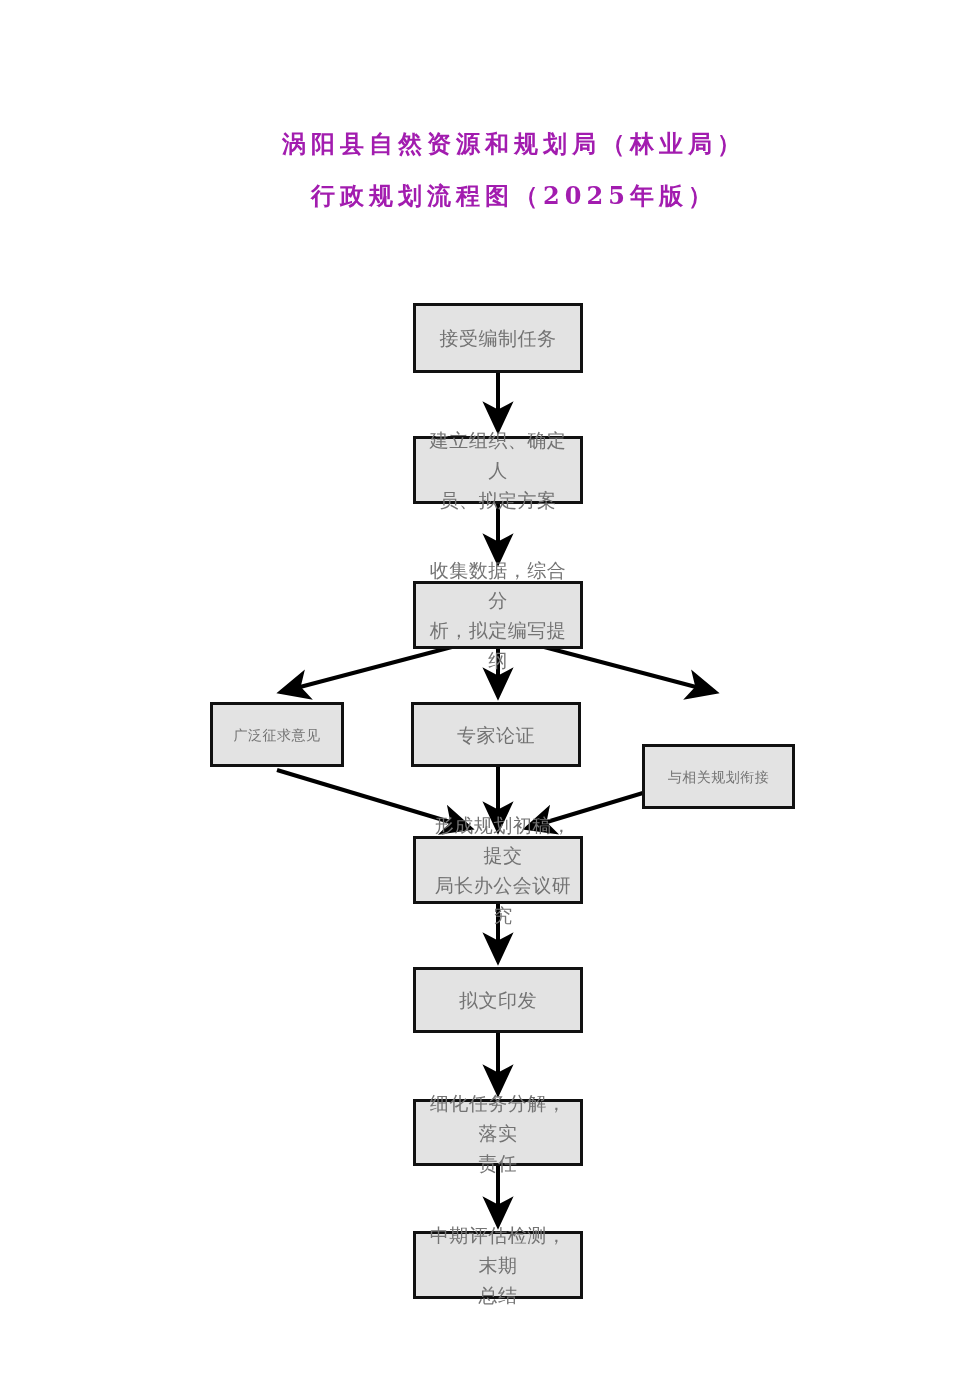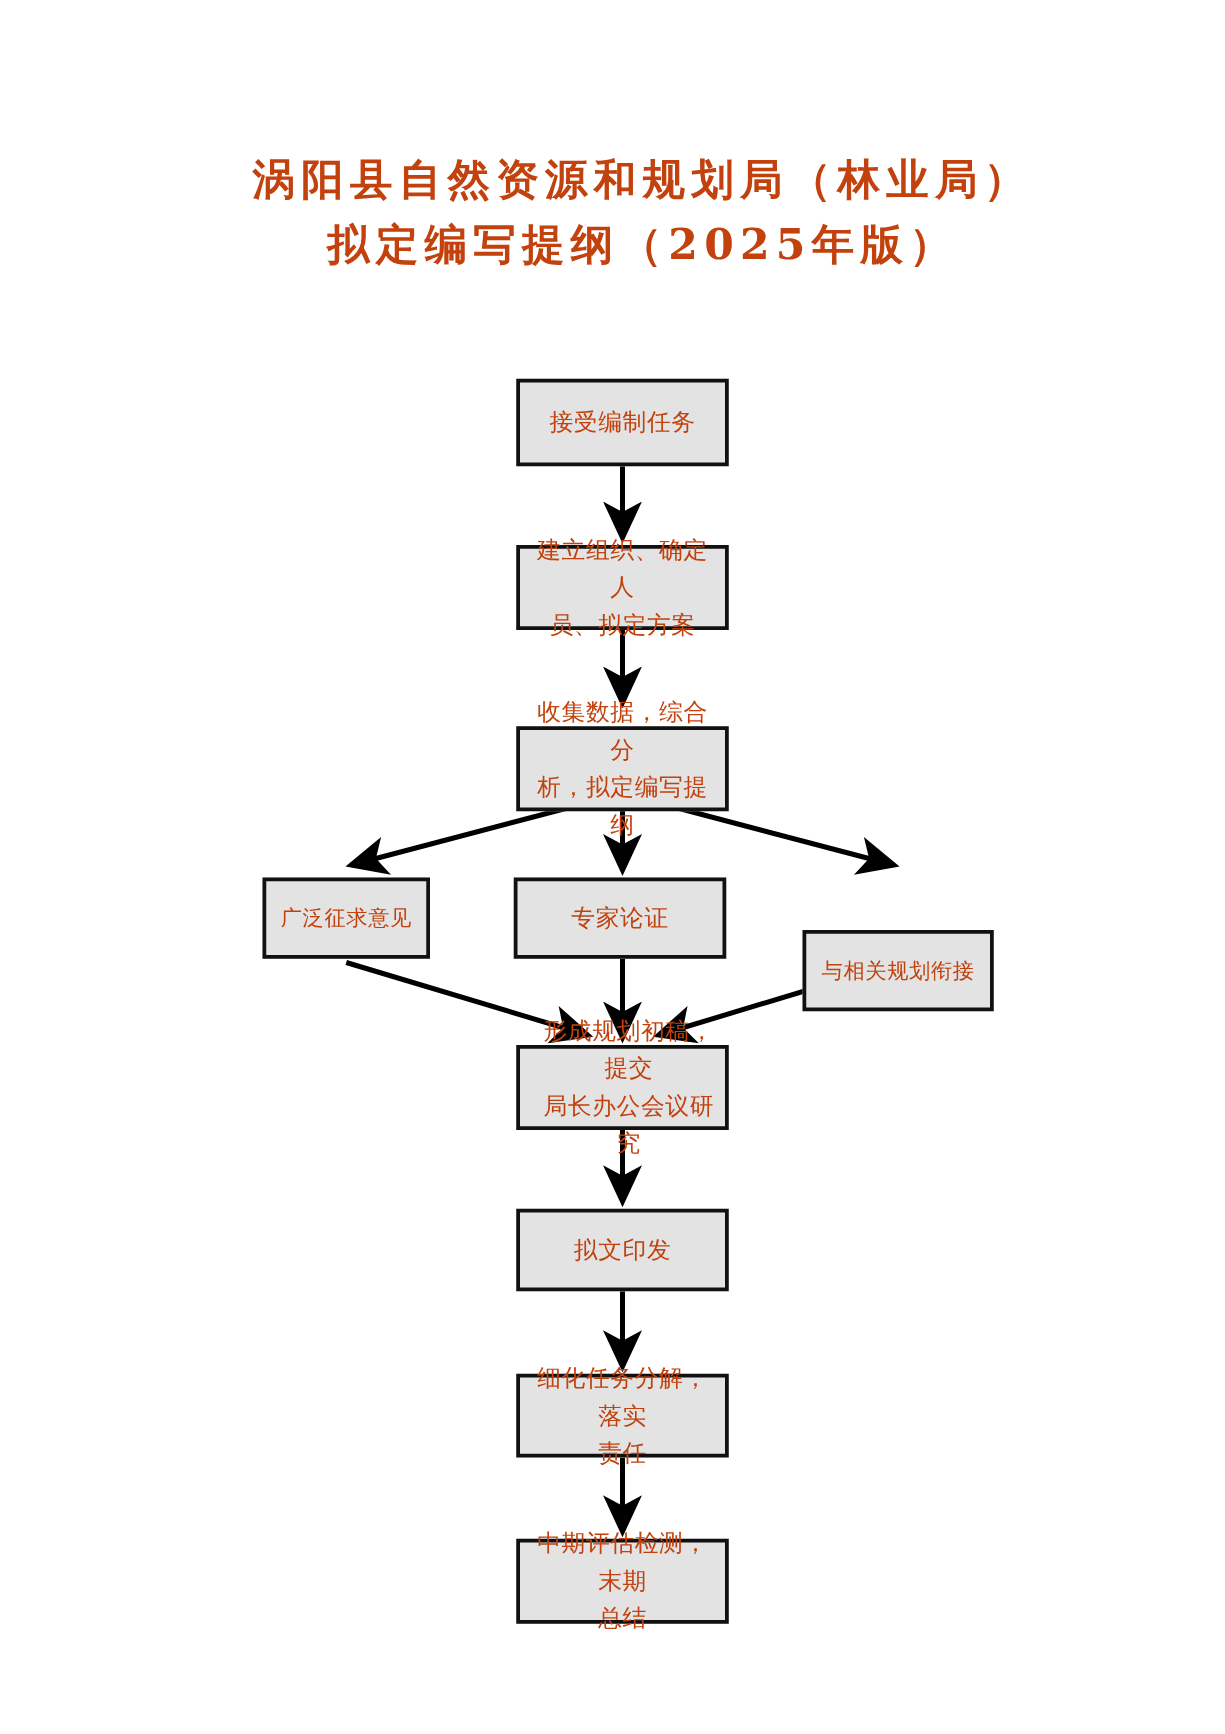--- a/index.html
+++ b/index.html
@@ -29,24 +29,24 @@
   .title-block {
     position: absolute;
     left: 0;
     top: 118px;
     width: 980px;
     text-align: center;
   }
   .title-line {
     font-family: "DejaVu Serif", "Liberation Serif", serif;
     font-weight: bold;
-    font-size: 34px;
+    font-size: 24px;
     line-height: 52px;
     letter-spacing: 5px;
-    color: #c2410c;
+    color: #a21caf;
     white-space: nowrap;
     padding-left: 48px;
   }
 
   
   #flow {
     position: absolute;
     left: 0;
     top: 0;
     width: 980px;
@@ -63,26 +63,26 @@
     justify-content: center;
     text-align: center;
     padding: 0 6px;
   }
   .node .node-label {
     font-family: "DejaVu Serif", "Liberation Serif", serif;
     font-size: 19px;
     font-weight: 500;
     line-height: 30px;
     letter-spacing: 0.5px;
-    color: #c2410c;
+    color: #737373;
     display: block;
     width: 100%;
   }
   .node.narrow .node-label {
-    font-size: 17px;
+    font-size: 14px;
   }
 
   
   #n-accept       { left: 413px; top: 303px;  width: 170px; height: 70px; }
   #n-organize     { left: 413px; top: 436px;  width: 170px; height: 68px; }
   #n-collect      { left: 413px; top: 568px;  width: 170px; height: 68px; }
   #n-opinions     { left: 210px; top: 702px;  width: 134px; height: 65px; }
   #n-experts      { left: 411px; top: 702px;  width: 170px; height: 65px; }
   #n-align        { left: 642px; top: 702px;  width: 153px; height: 65px; }
   #n-draft        { left: 413px; top: 836px;  width: 170px; height: 68px; padding-left: 16px; }
@@ -100,21 +100,21 @@
     pointer-events: none;
   }
 </style>
 </head>
 <body>
 
 <div id="page" style="background: rgb(255, 255, 255);">
 
   <div class="title-block">
     <div class="title-line">涡阳县自然资源和规划局（林业局）</div>
-    <div class="title-line">拟定编写提纲（2025年版）</div>
+    <div class="title-line">行政规划流程图（2025年版）</div>
   </div>
 
   <div id="flow">
 
     <svg id="connectors" viewBox="0 0 980 1387" width="980" height="1387" xmlns="http://www.w3.org/2000/svg">
       <defs>
         <marker id="arrowhead" markerWidth="9" markerHeight="9" refX="7.2" refY="4.5" orient="auto" markerUnits="strokeWidth">
           <path d="M0,0.6 L8.4,4.5 L0,8.4 L2.1,4.5 Z" fill="#000000"></path>
         </marker>
       </defs>

